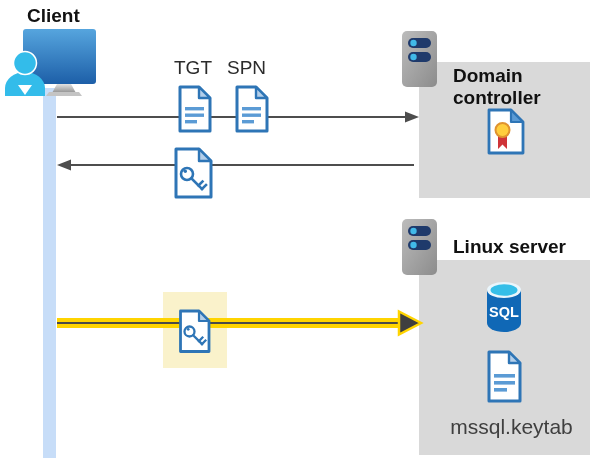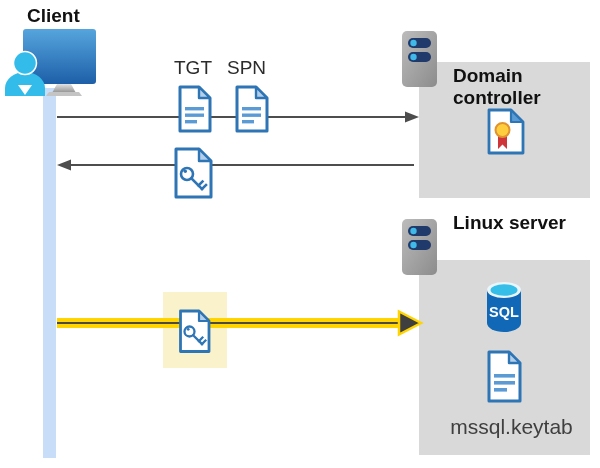--- a/index.html
+++ b/index.html
@@ -11,21 +11,21 @@
   .label-bold{font-weight:bold;font-size:19px;color:#111111;line-height:22px;}
   .label-reg{font-weight:normal;font-size:19px;color:#2b2b2b;}
   .timeline{left:43px;top:88px;width:13px;height:370px;background:#c7ddf8;}
   .graybox{background:#d9d9d9;}
   .dc-box{left:419px;top:62px;width:171px;height:136px;}
   .linux-box{left:419px;top:260px;width:171px;height:195px;}
   .highlight-box{left:163px;top:292px;width:64px;height:76px;background:#faf2cb;}
   .arrow-layer{left:0;top:0;width:600px;height:468px;pointer-events:none;}
   .client-label{left:27px;top:5px;}
   .dc-label{left:453px;top:18px;width:136px;margin-top:47px;}
-  .linux-label{left:453px;top:212px;white-space:nowrap;}
+  .linux-label{left:453px;top:236px;white-space:nowrap;}
   .tgt-label{left:170px;top:57px;width:42px;text-align:right;}
   .spn-label{left:227px;top:57px;width:42px;text-align:left;}
   .keytab-label{left:419px;top:415px;width:185px;text-align:center;
     font-size:21px;color:#3f3f3f;font-weight:normal;}
   svg{display:block;}
 </style>
 </head>
 <body>
 
 <div class="stage">

